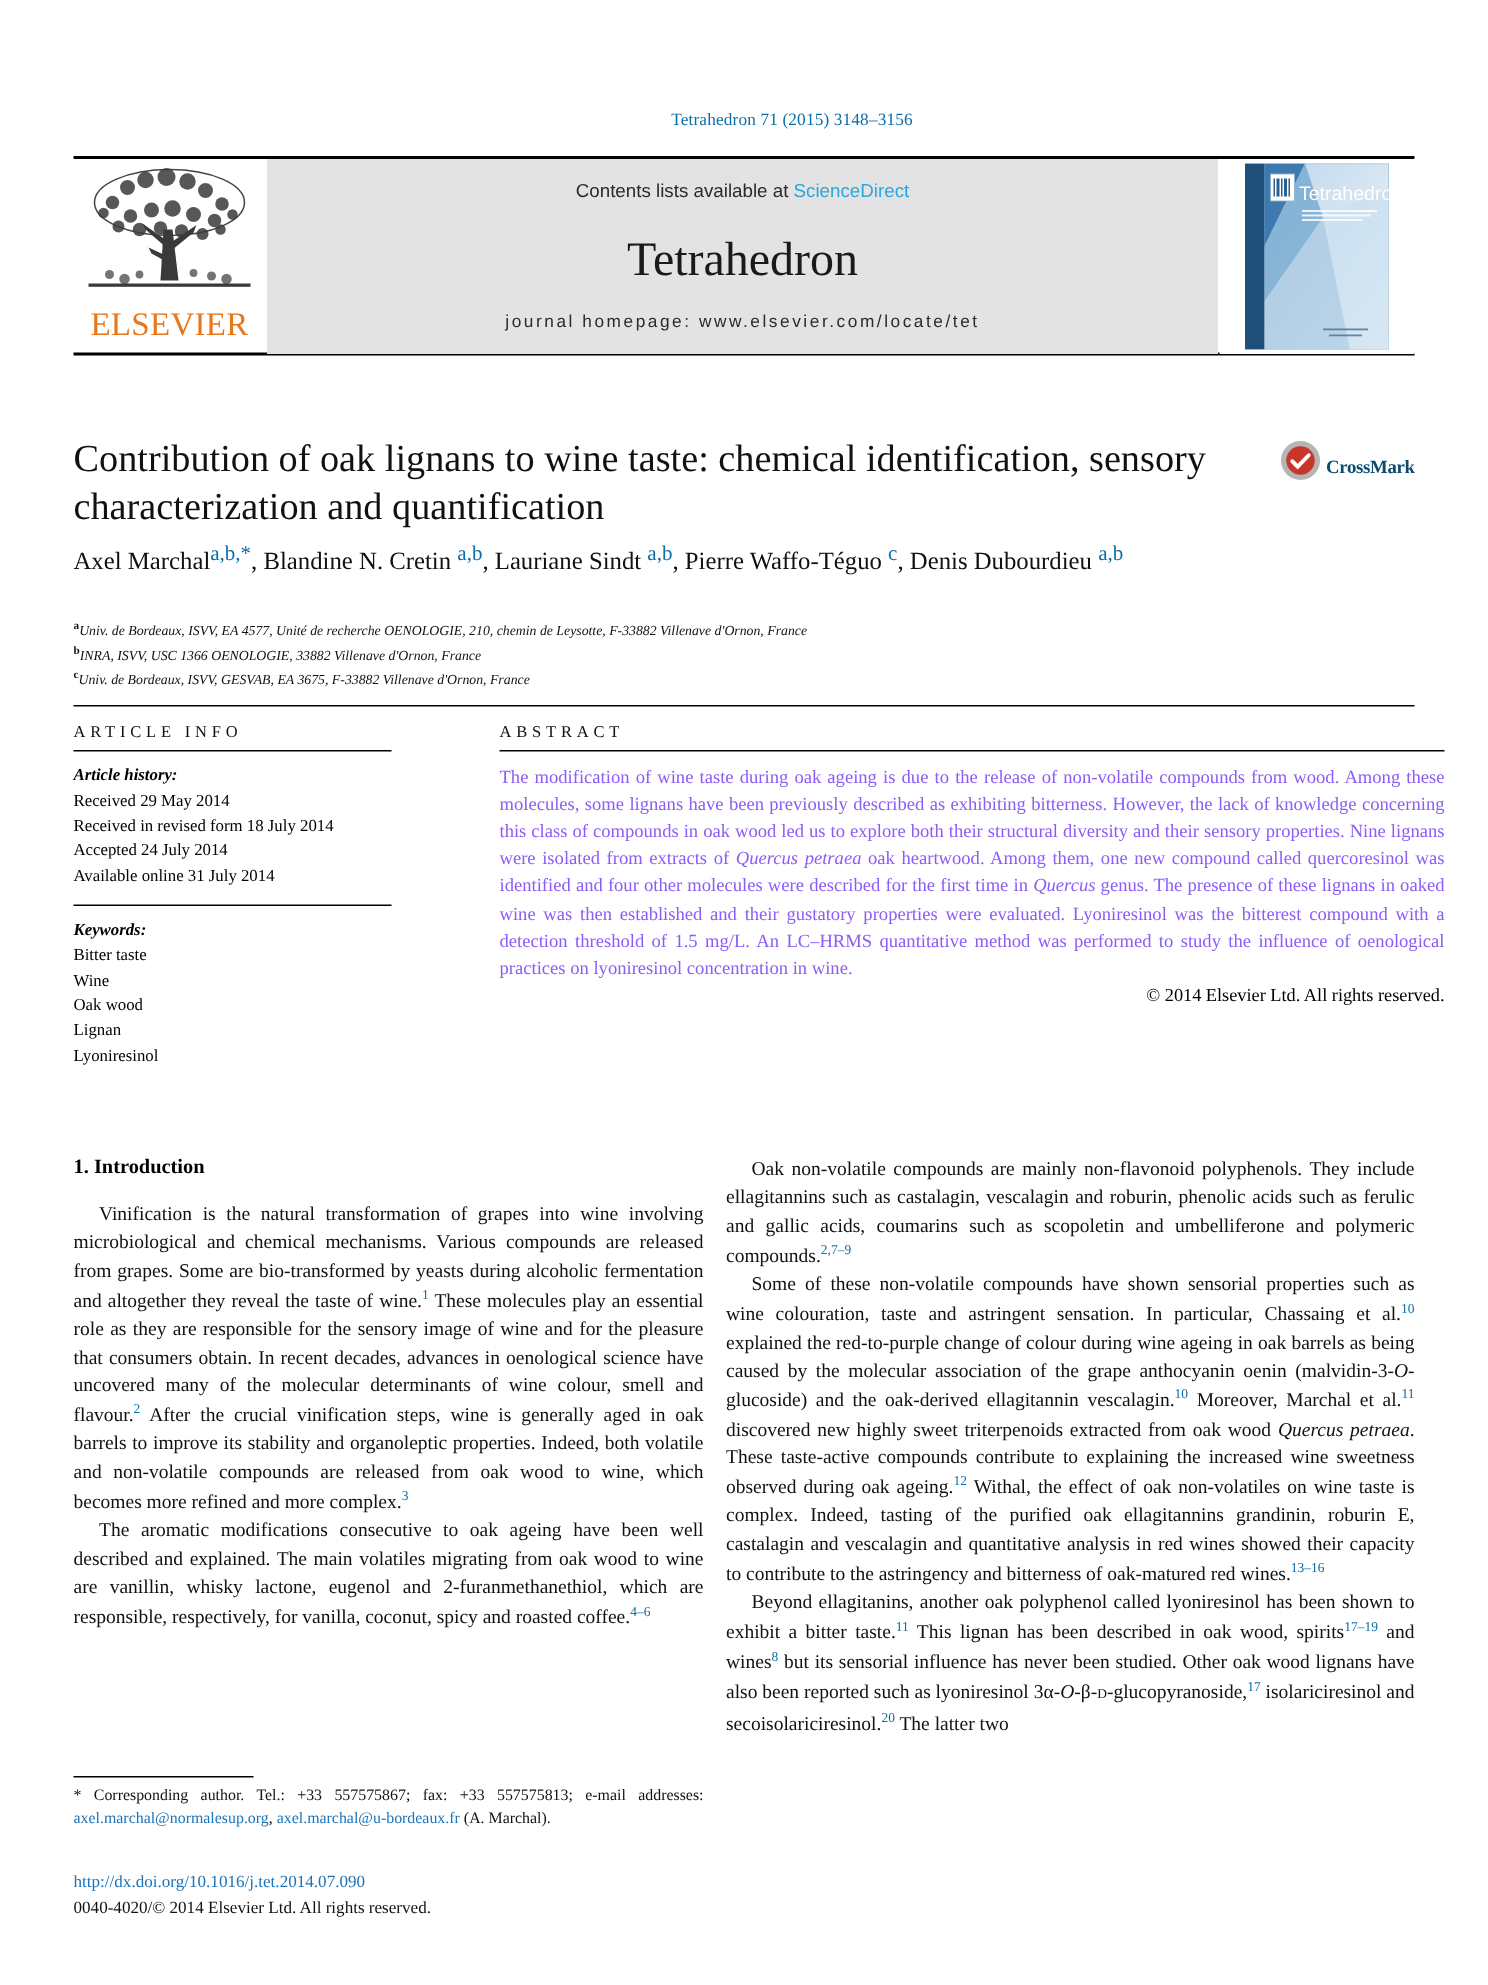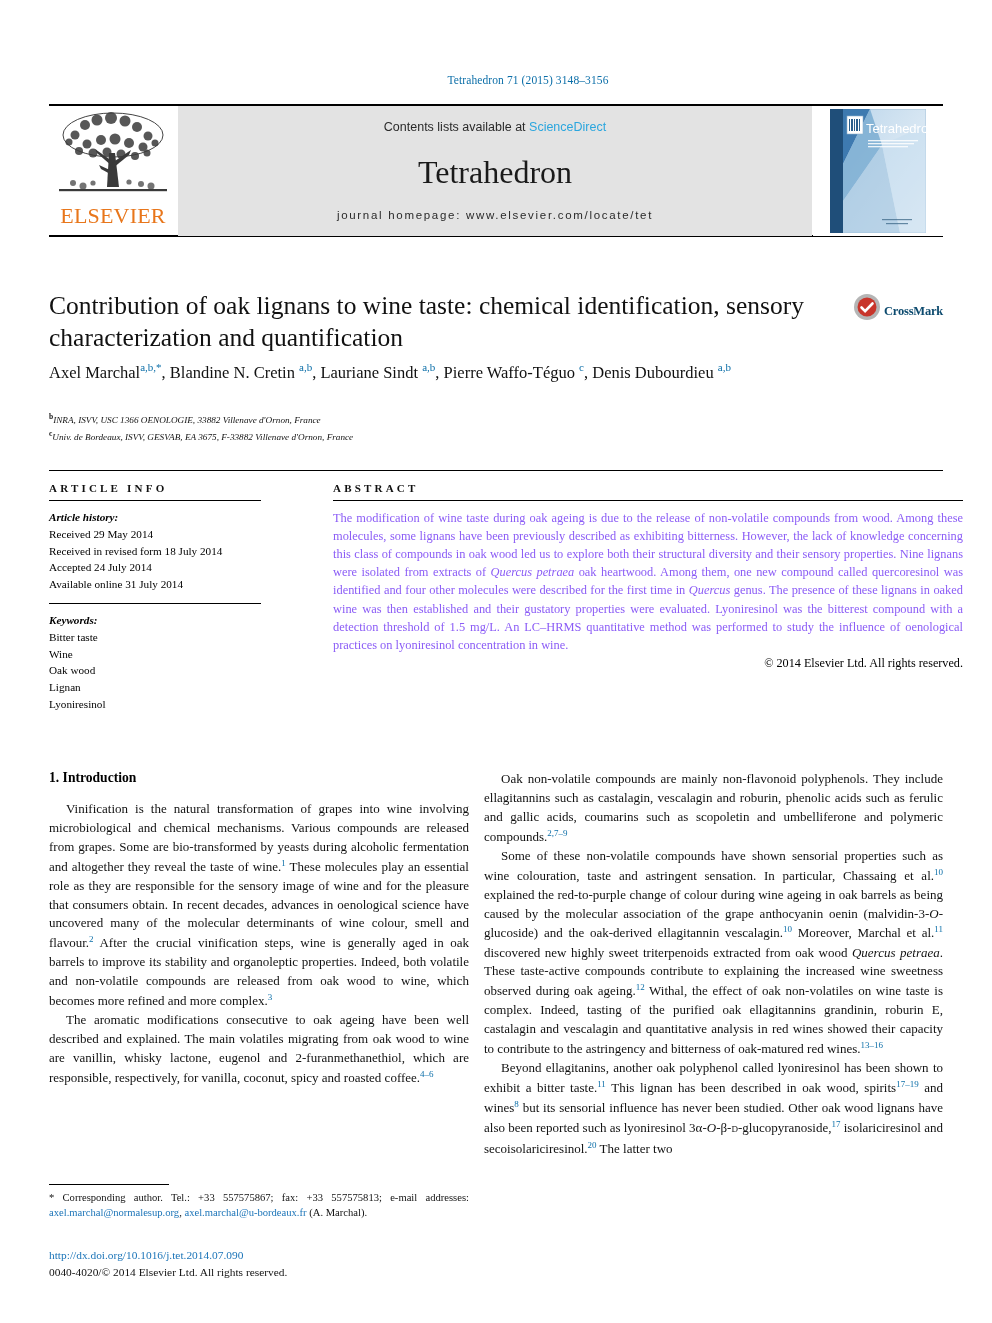--- a/index.html
+++ b/index.html
@@ -139,21 +139,21 @@
   }
 
   .authors {
     position: absolute;
     left: 49px; top: 360px;
     width: 830px;
     font-size: 16.5px;
     line-height: 1.42;
     color: #111;
   }
-  .authors sup { color: #0b6ea8; font-size: 11px; }
+  .authors sup { color: #0b6ea8; font-size: 14px; }
 
   .affils {
     position: absolute;
     left: 49px; top: 411px;
     width: 830px;
     font-size: 9.2px;
     line-height: 1.58;
     font-style: italic;
     color: #111;
   }
@@ -173,21 +173,21 @@
   }
   .abs-col {
     position: absolute;
     left: 313px; top: 482px;
     width: 630px;
     margin-left: 20px;
   }
   .sect-head {
     font-family: "Liberation Serif", serif;
     font-size: 11px;
-    font-weight: bold;
+    font-weight: normal;
     letter-spacing: 3.2px;
     color: #111;
     padding-bottom: 6px;
   }
   .thin-rule {
     border-top: 1.1px solid #000;
     margin-bottom: 8px;
   }
   .info-block {
     font-size: 11.2px;
@@ -376,20 +376,21 @@
       <circle cx="15" cy="15" r="13" fill="#b5b5b5"></circle>
       <circle cx="15" cy="15" r="9.5" fill="#c8352b"></circle>
       <path d="M9.5 15.5 l3.6 3.6 l7.4 -7.6" stroke="#ffffff" stroke-width="2.6" fill="none" stroke-linecap="round"></path>
     </svg>
     <div class="cm-text">CrossMark</div>
   </div>
 
   <div class="authors">Axel Marchal<sup>a,b,*</sup>, Blandine N. Cretin <sup>a,b</sup>, Lauriane Sindt <sup>a,b</sup>, Pierre Waffo-Téguo <sup>c</sup>, Denis Dubourdieu <sup>a,b</sup></div>
 
   <div class="affils">
+    <div><sup>a</sup><span>Univ. de Bordeaux, ISVV, EA 4577, Unité de recherche OENOLOGIE, 210, chemin de Leysotte, F-33882 Villenave d'Ornon, France</span></div>
     <div><sup>b</sup><span>INRA, ISVV, USC 1366 OENOLOGIE, 33882 Villenave d'Ornon, France</span></div>
     <div><sup>c</sup><span>Univ. de Bordeaux, ISVV, GESVAB, EA 3675, F-33882 Villenave d'Ornon, France</span></div>
   </div>
 
   <div class="info-rule-top"></div>
 
   <div class="info-col">
     <div class="sect-head">ARTICLE INFO</div>
     <div class="thin-rule"></div>
     <div class="info-block">

